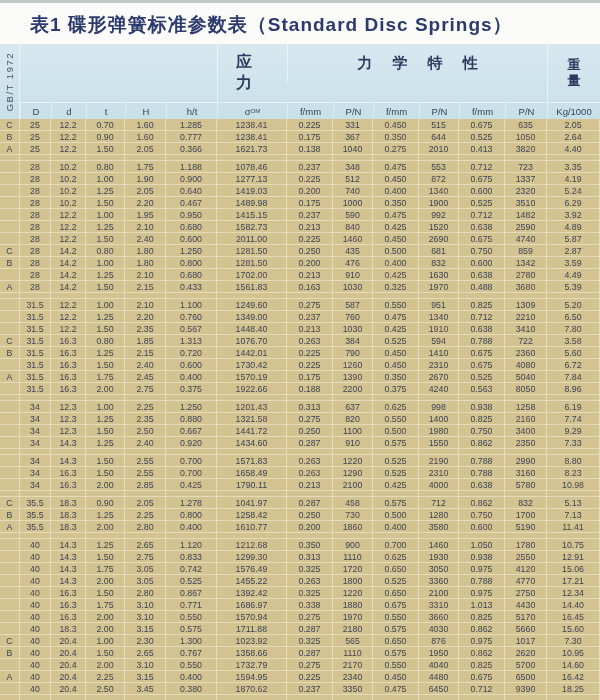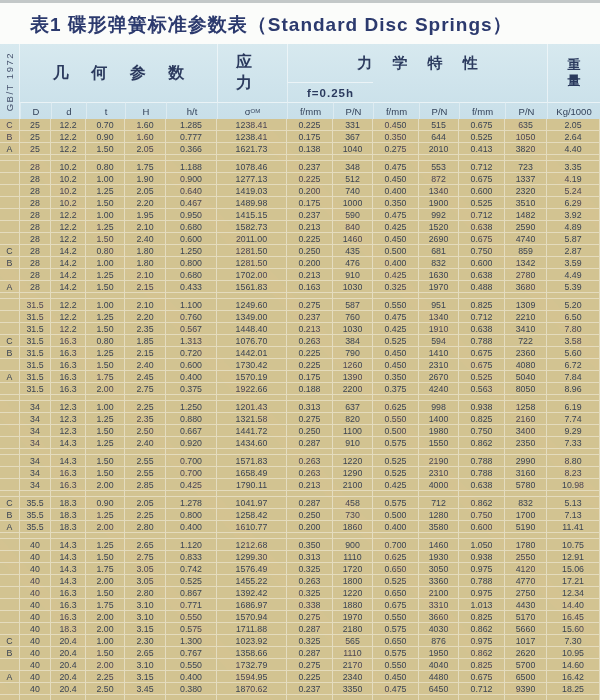--- a/index.html
+++ b/index.html
@@ -83,28 +83,26 @@
   <div class="title-wrap">
     <span class="page-title">表1 碟形弹簧标准参数表（Standard Disc Springs）</span>
   </div>
 
   <div class="spec-table">
 
     <div class="thead">
       <div class="gbt-strip">
         <span class="gbt-text">GB/T 1972</span>
       </div>
-      <div class="hd-geo">几 何 参 数</div>
       <div class="hd-stress">应 力</div>
       <div class="hd-mech">力 学 特 性</div>
       <div class="hd-weight">
         <span>重</span>
         <span>量</span>
       </div>
-      <div class="hd-f f1">f=0.25h</div>
 
       <div class="col-label" style="grid-column:2">D</div>
       <div class="col-label" style="grid-column:3">d</div>
       <div class="col-label" style="grid-column:4">t</div>
       <div class="col-label" style="grid-column:5">H</div>
       <div class="col-label" style="grid-column:6">h/t</div>
       <div class="col-label" style="grid-column:7">
         <span>σ</span>
           <sub>OM</sub>
       </div>

